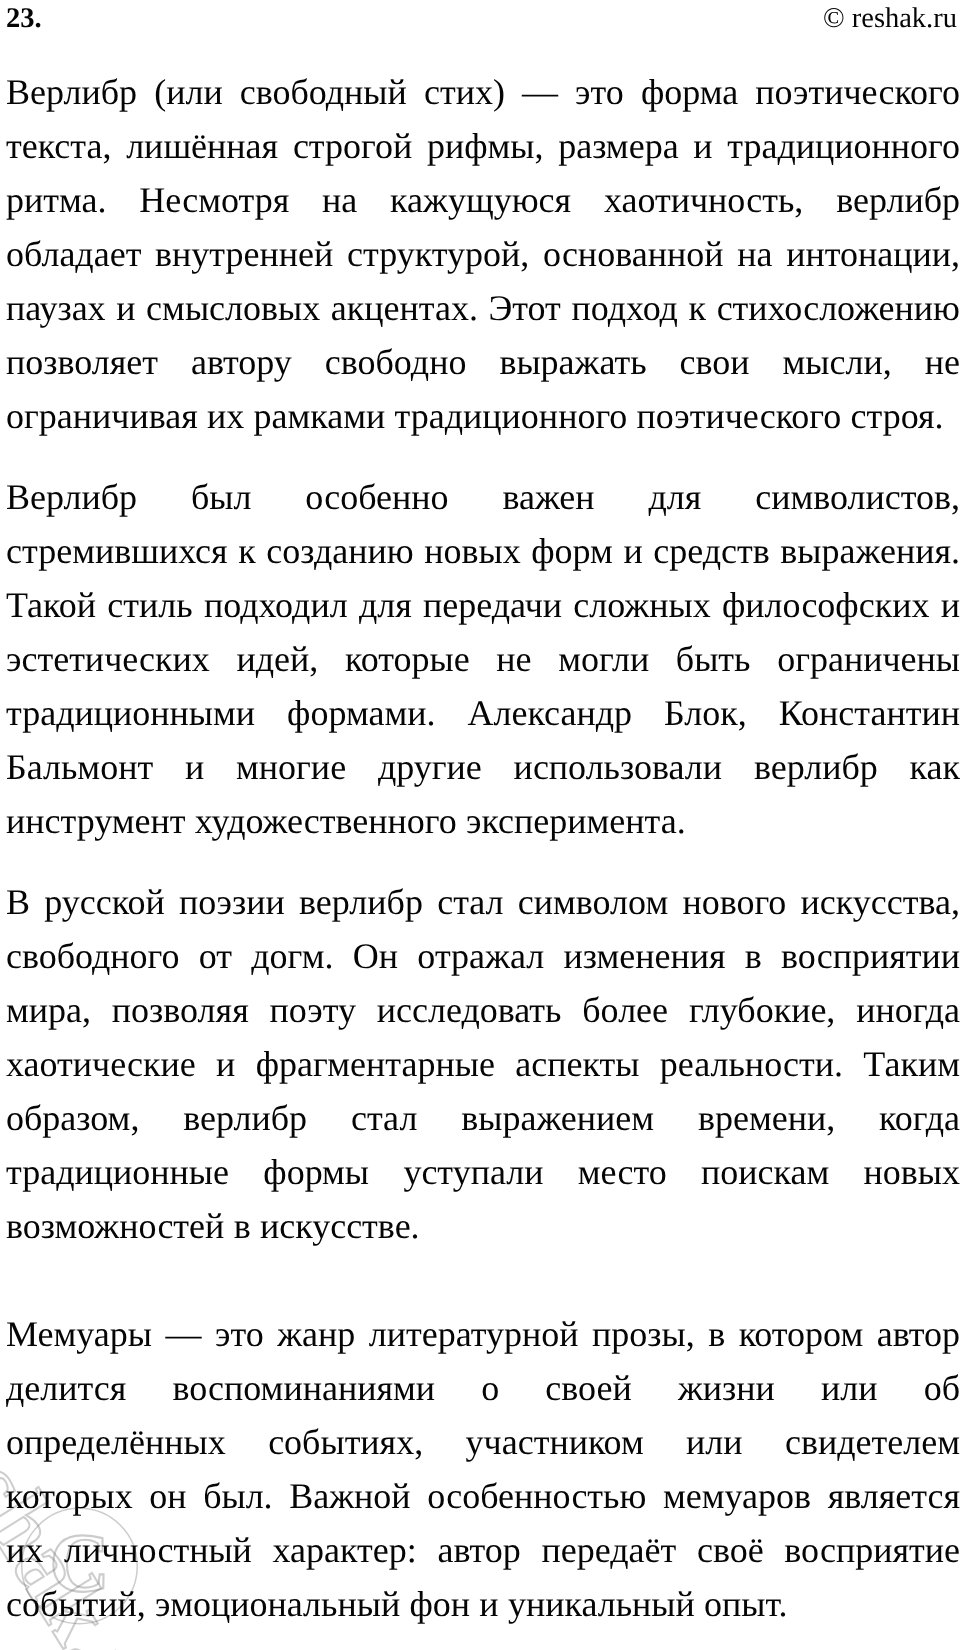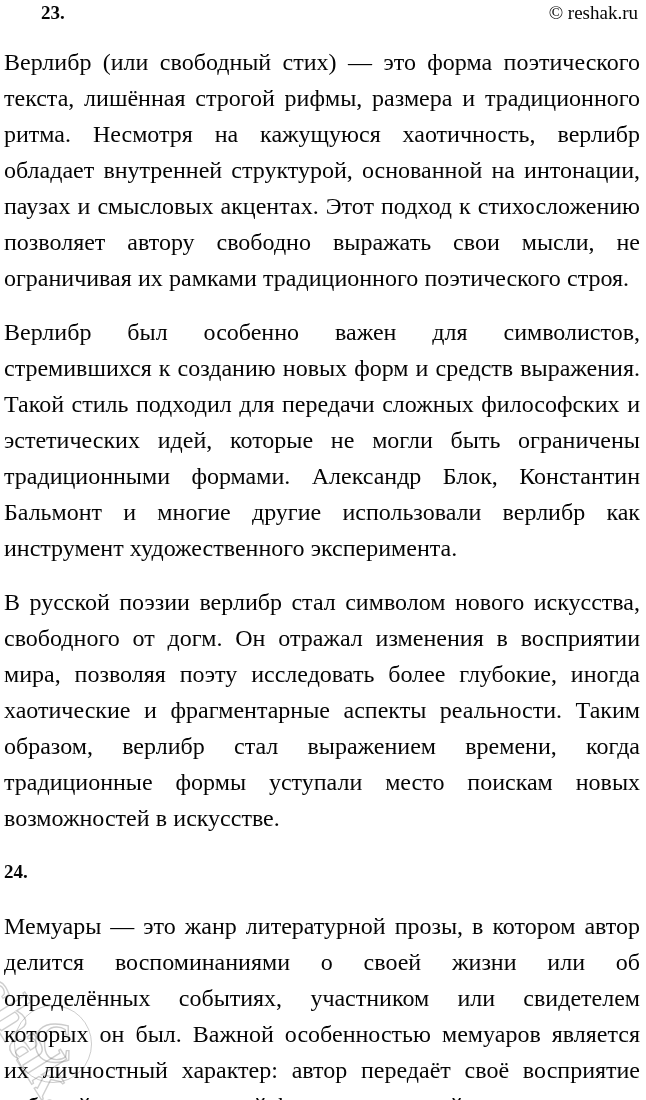--- a/index.html
+++ b/index.html
@@ -85,21 +85,20 @@
     position: relative;
     height: 28px;
   }
   .section-number {
     position: absolute;
     left: 0;
     top: 0;
     font-size: 19px;
     font-weight: 700;
     line-height: 26px;
-    margin-left: 37px;
   }
   .copyright {
     position: absolute;
     right: 2px;
     top: 0;
     font-size: 19px;
     line-height: 26px;
     font-weight: 400;
     white-space: nowrap;
     text-align: center;
@@ -154,21 +153,20 @@
     <div class="gap-para"></div>
 
     <p class="para">Верлибр был особенно важен для символистов, стремившихся к созданию новых форм и средств выражения. Такой стиль подходил для передачи сложных философских и эстетических идей, которые не могли быть ограничены традиционными формами. Александр Блок, Константин Бальмонт и многие другие использовали верлибр как инструмент художественного эксперимента.</p>
 
     <div class="gap-para"></div>
 
     <p class="para">В русской поэзии верлибр стал символом нового искусства, свободного от догм. Он отражал изменения в восприятии мира, позволяя поэту исследовать более глубокие, иногда хаотические и фрагментарные аспекты реальности. Таким образом, верлибр стал выражением времени, когда традиционные формы уступали место поискам новых возможностей в искусстве.</p>
 
     <div class="gap-para"></div>
 
-    <p class="section-number-inline">24.</p>
 
     <div class="gap-para"></div>
 
     <p class="para">Мемуары — это жанр литературной прозы, в котором автор делится воспоминаниями о своей жизни или об определённых событиях, участником или свидетелем которых он был. Важной особенностью мемуаров является их личностный характер: автор передаёт своё восприятие событий, эмоциональный фон и уникальный опыт.</p>
 
     <div class="gap-para"></div>
 
     <p class="para clip-last">Мемуары играли важную роль в символистской литературе, так как позволяли художникам не только осмысливать свой творческий путь, но и делиться своими эстетическими и философскими взглядами. Например, Андрей Белый в своих мемуарах анализировал становление</p>
 
   </div>

